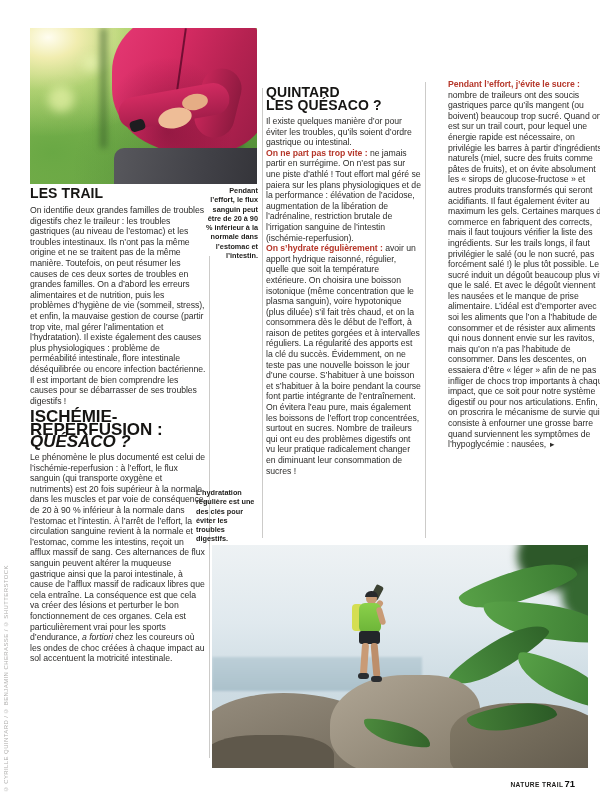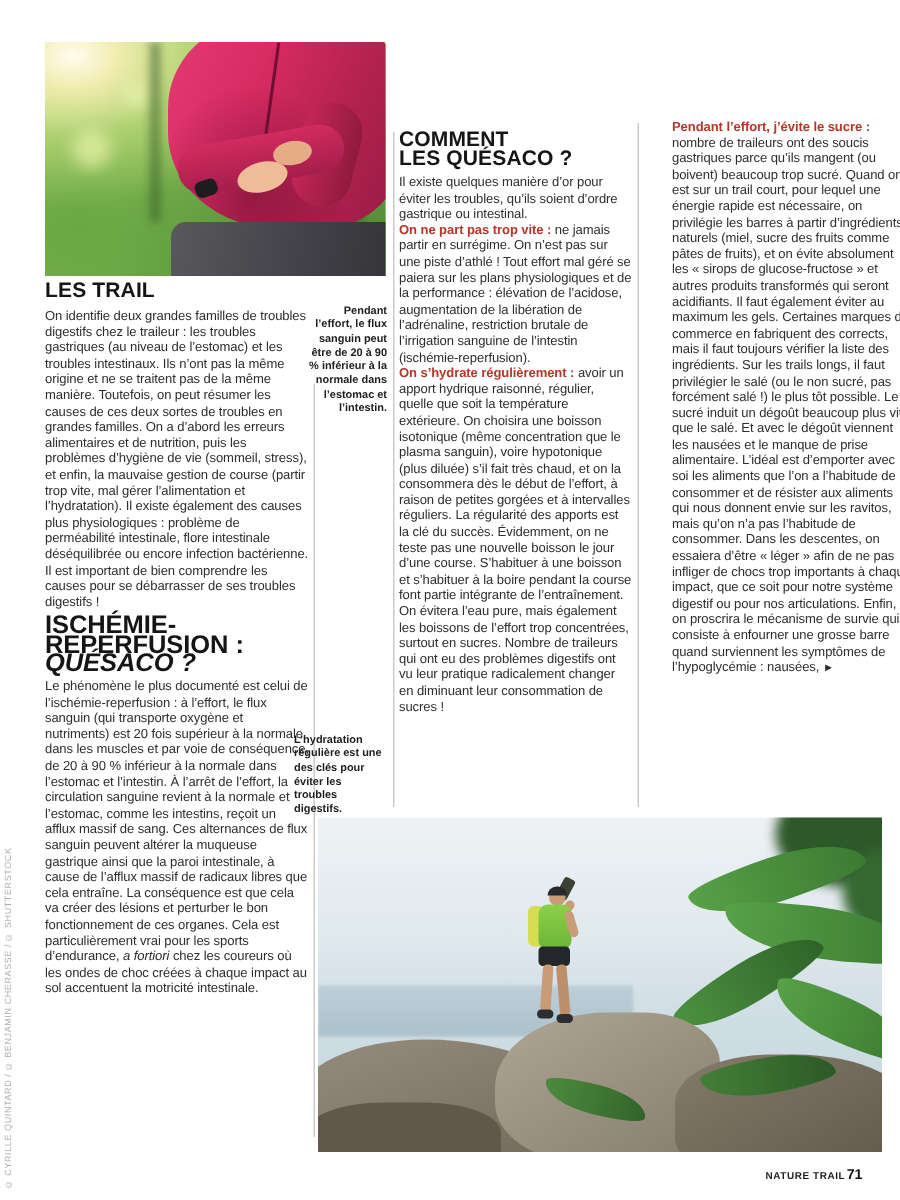--- a/index.html
+++ b/index.html
@@ -111,40 +111,40 @@
     <div class="tp-shirt"></div>
     <div class="tp-zip"></div>
     <div class="tp-arm2"></div>
     <div class="tp-arm"></div>
     <div class="tp-hand1"></div>
     <div class="tp-hand2"></div>
     <div class="tp-watch"></div>
     <div class="tp-pants"></div>
   </div>
 
-  <div class="cap cap-right" style="left:203px;top:202px;width:55px;">Pendant l’effort, le flux sanguin peut être de 20 à 90 % inférieur à la normale dans l’estomac et l’intestin.</div>
+  <div class="cap cap-right" style="left:203px;top:186px;width:55px;">Pendant l’effort, le flux sanguin peut être de 20 à 90 % inférieur à la normale dans l’estomac et l’intestin.</div>
 
   <div class="vrule" style="left:209px;top:256px;height:502px;"></div>
   <div class="vrule" style="left:262px;top:88px;height:450px;"></div>
   <div class="vrule" style="left:425px;top:82px;height:456px;"></div>
 
   <div class="col col-left body-text">
     <h2 class="h1">LES TRAIL</h2>
     <p>On identifie deux grandes familles de troubles digestifs chez le traileur : les troubles gastriques (au niveau de l’estomac) et les troubles intestinaux. Ils n’ont pas la même origine et ne se traitent pas de la même manière. Toutefois, on peut résumer les causes de ces deux sortes de troubles en grandes familles. On a d’abord les erreurs alimentaires et de nutrition, puis les problèmes d’hygiène de vie (sommeil, stress), et enfin, la mauvaise gestion de course (partir trop vite, mal gérer l’alimentation et l’hydratation). Il existe également des causes plus physiologiques : problème de perméabilité intestinale, flore intestinale déséquilibrée ou encore infection bactérienne. Il est important de bien comprendre les causes pour se débarrasser de ses troubles digestifs !</p>
     <h3 class="h2">
       <span>ISCHÉMIE-</span>
       <span>REPERFUSION :</span>
       <span class="ital">QUÉSACO ?</span>
     </h3>
     <p><span>Le phénomène le plus documenté est celui de l’ischémie-reperfusion : à l’effort, le flux sanguin (qui transporte oxygène et nutriments) est 20 fois supérieur à la normale dans les muscles et par voie de conséquence, de 20 à 90 % inférieur à la normale dans l’estomac et l’intestin. À l’arrêt de l’effort, la circulation sanguine revient à la normale et l’estomac, comme les intestins, reçoit un afflux massif de sang. Ces alternances de flux sanguin peuvent altérer la muqueuse gastrique ainsi que la paroi intestinale, à cause de l’afflux massif de radicaux libres que cela entraîne. La conséquence est que cela va créer des lésions et perturber le bon fonctionnement de ces organes. Cela est particulièrement vrai pour les sports d’endurance, </span><span class="ital">a fortiori</span><span> chez les coureurs où les ondes de choc créées à chaque impact au sol accentuent la motricité intestinale.</span></p>
   </div>
 
   <div class="col col-mid body-text">
     <h2 class="h1" style="line-height:13px;margin-bottom:4px;">
-      <span style="display:block;">COMMENT</span>
+      <span style="display:block;">QUINTARD</span>
       <span style="display:block;">LES QUÉSACO ?</span>
     </h2>
     <p>Il existe quelques manière d’or pour éviter les troubles, qu’ils soient d’ordre gastrique ou intestinal.</p>
     <p><span class="lead">On ne part pas trop vite :</span><span> ne jamais partir en surrégime. On n’est pas sur une piste d’athlé ! Tout effort mal géré se paiera sur les plans physiologiques et de la performance : élévation de l’acidose, augmentation de la libération de l’adrénaline, restriction brutale de l’irrigation sanguine de l’intestin (ischémie-reperfusion).</span></p>
     <p><span class="lead">On s’hydrate régulièrement :</span><span> avoir un apport hydrique raisonné, régulier, quelle que soit la température extérieure. On choisira une boisson isotonique (même concentration que le plasma sanguin), voire hypotonique (plus diluée) s’il fait très chaud, et on la consommera dès le début de l’effort, à raison de petites gorgées et à intervalles réguliers. La régularité des apports est la clé du succès. Évidemment, on ne teste pas une nouvelle boisson le jour d’une course. S’habituer à une boisson et s’habituer à la boire pendant la course font partie intégrante de l’entraînement. On évitera l’eau pure, mais également les boissons de l’effort trop concentrées, surtout en sucres. Nombre de traileurs qui ont eu des problèmes digestifs ont vu leur pratique radicalement changer en diminuant leur consommation de sucres !</span></p>
   </div>
 
   <div class="cap" style="left:196px;top:488px;width:60px;">L’hydratation régulière est une des clés pour éviter les troubles digestifs.</div>
 
   <div class="col col-right body-text">

